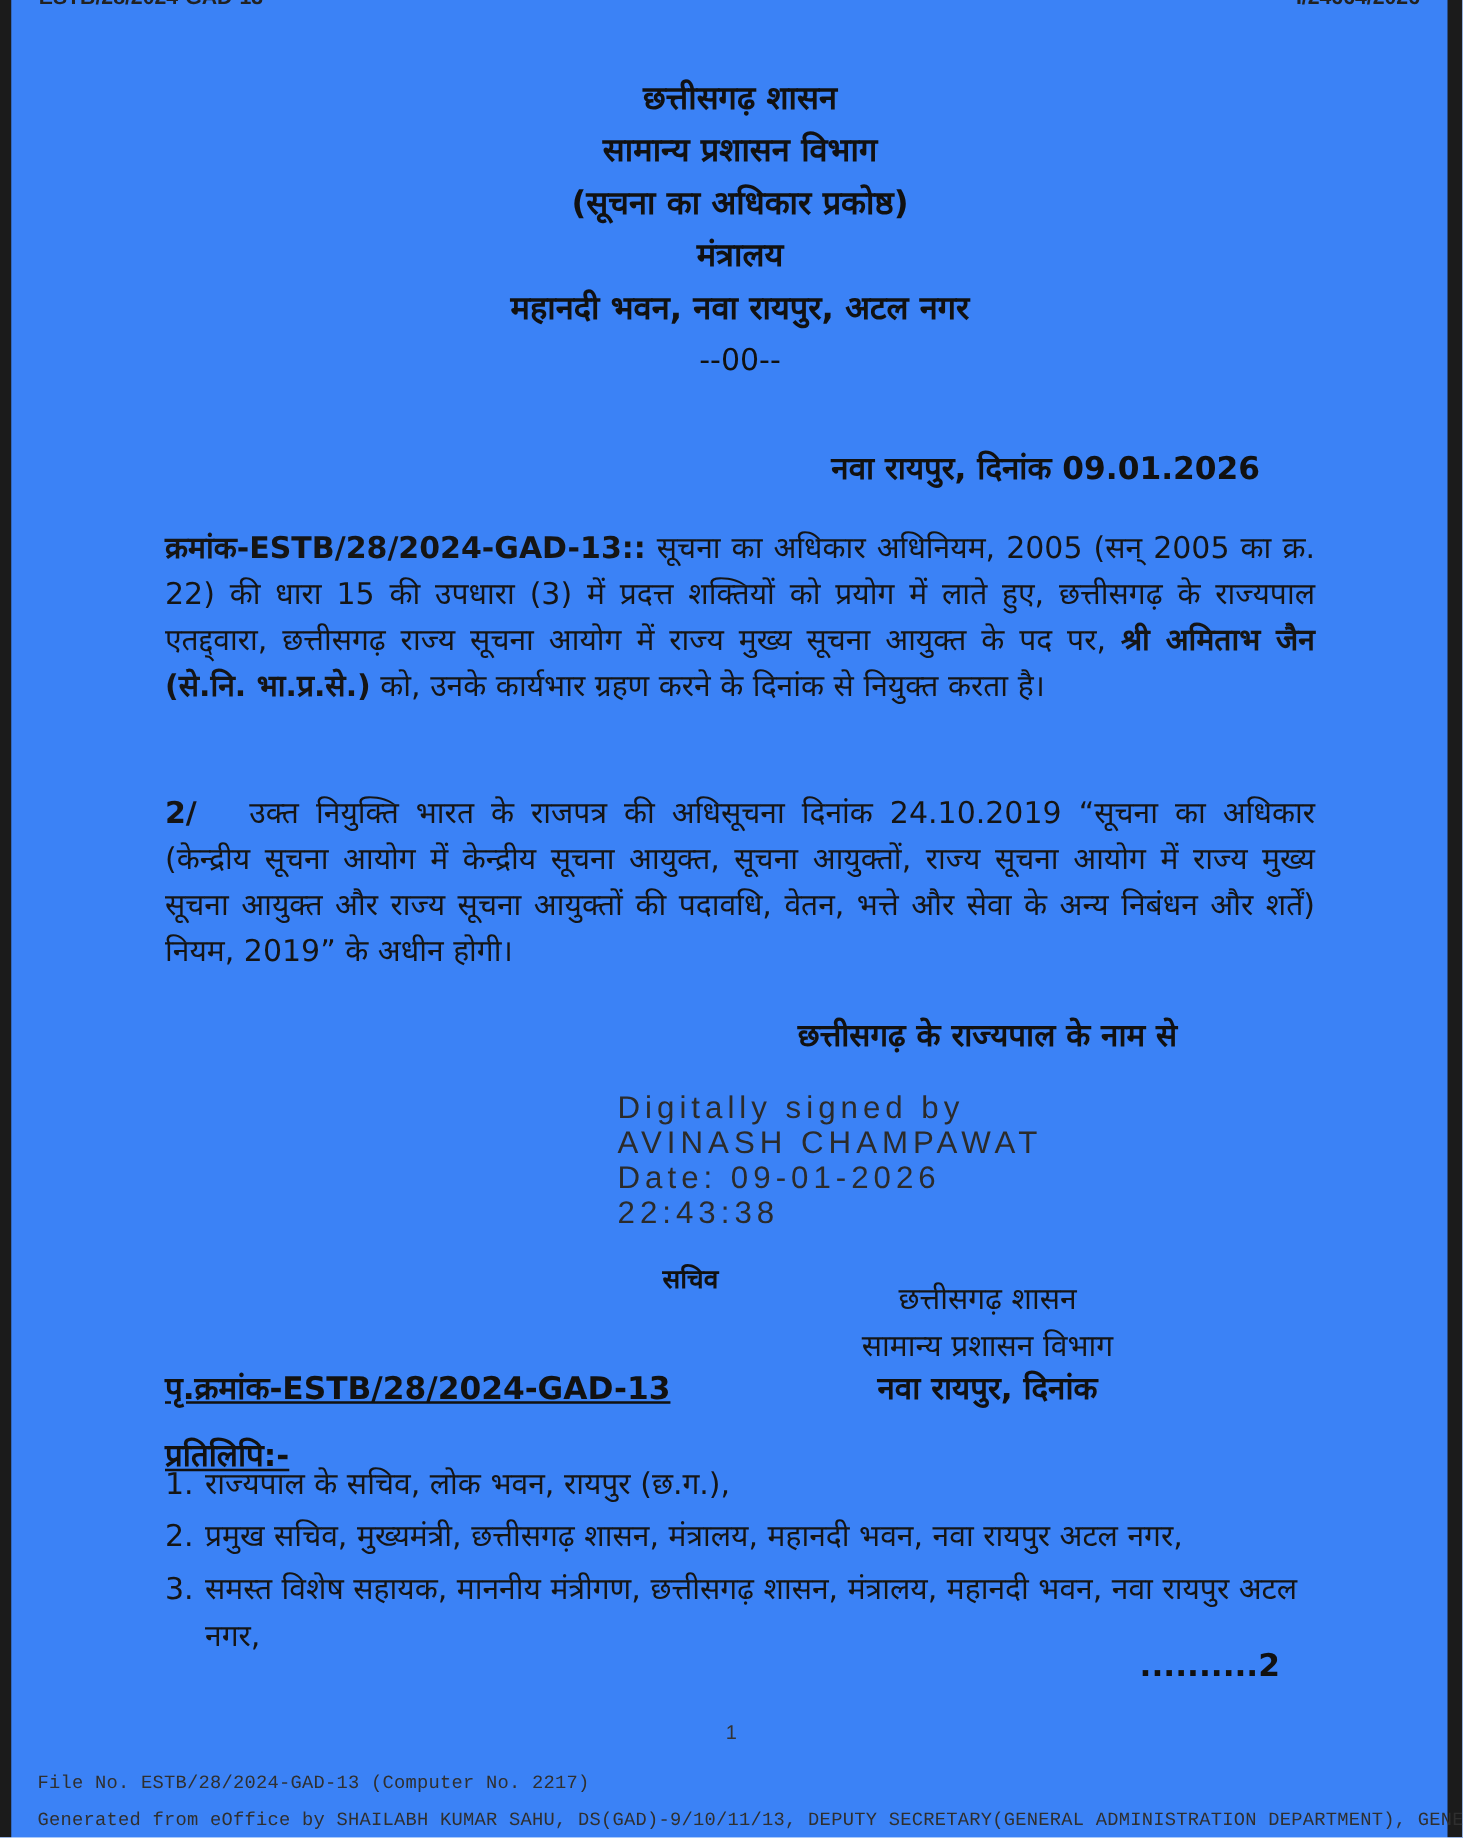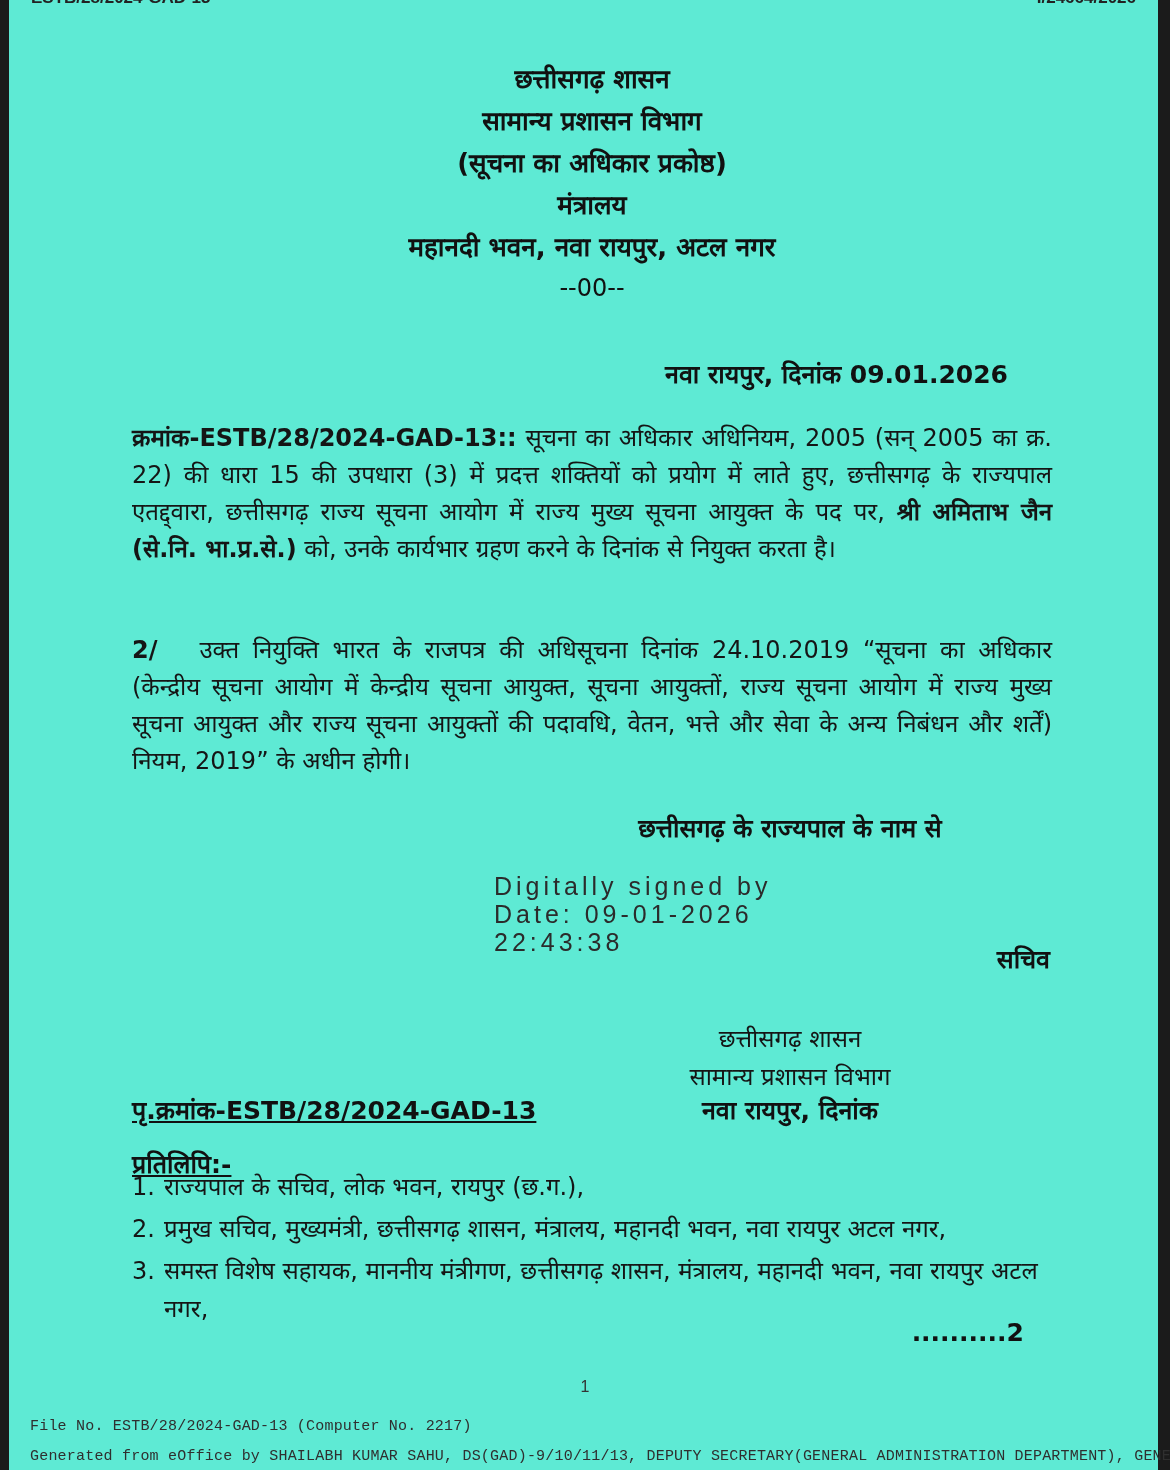--- a/index.html
+++ b/index.html
@@ -1,20 +1,20 @@
 <!DOCTYPE html>
 <html><head>
 <meta charset="utf-8">
 <style>
   html, body { margin: 0; padding: 0; background: #ffffff; }
   .page {
     position: relative;
     width: 1170px;
     height: 1470px;
-    background: #5eead4;
+    background: #3b82f6;
     overflow: hidden;
     font-family: "DejaVu Sans", sans-serif;
     color: #1a1a1a;
   }
   .edge-bar {
     position: absolute; top: 0; bottom: 0;
     background: #1b1b1b;
   }
   .edge-bar.left { left: 0; width: 9px; }
   .edge-bar.right { right: 0; width: 12px; }
@@ -65,22 +65,22 @@
   }
 
   .stamp {
     position: absolute; top: 872px; left: 494px; width: 560px;
     font-family: "Liberation Sans", sans-serif;
     font-size: 25px; line-height: 28px; letter-spacing: 4px; color: #2b2b2b;
     text-align: left;
   }
 
   .designation {
-    position: absolute; top: 941px; left: 530px; width: 520px;
-    text-align: right; font-weight: bold; font-size: 25px; color: #111;
+    position: absolute; top: 1008px; left: 530px; width: 520px;
+    text-align: left; font-weight: bold; font-size: 21px; color: #111;
   }
   .org-block {
     position: absolute; top: 1020px; left: 530px; width: 520px;
     text-align: center; font-size: 24px; line-height: 38px; color: #151515;
   }
   .place-date {
     position: absolute; top: 1092px; left: 530px; width: 520px;
     text-align: center; font-weight: bold; font-size: 25px; color: #111;
   }
 
@@ -158,20 +158,21 @@
   <div class="para para2">
     <span class="b">2/</span><span class="tab"></span><span>उक्त नियुक्ति भारत के राजपत्र की अधिसूचना दिनांक 24.10.2019 “सूचना का अधिकार (केन्द्रीय सूचना आयोग में केन्द्रीय सूचना आयुक्त, सूचना आयुक्तों, राज्य सूचना आयोग में राज्य मुख्य सूचना आयुक्त और राज्य सूचना आयुक्तों की पदावधि, वेतन, भत्ते और सेवा के अन्य निबंधन और शर्तें) नियम, 2019” के अधीन होगी।</span>
   </div>
 
   <div class="by-order">
     <div>छत्तीसगढ़ के राज्यपाल के नाम से</div>
   </div>
 
   <div class="stamp">
     <div>Digitally signed by</div>
+    <div>AVINASH CHAMPAWAT</div>
     <div>Date: 09-01-2026</div>
     <div>22:43:38</div>
   </div>
 
   <div class="designation">सचिव</div>
 
   <div class="org-block">
     <div>छत्तीसगढ़ शासन</div>
     <div>सामान्य प्रशासन विभाग</div>
   </div>

